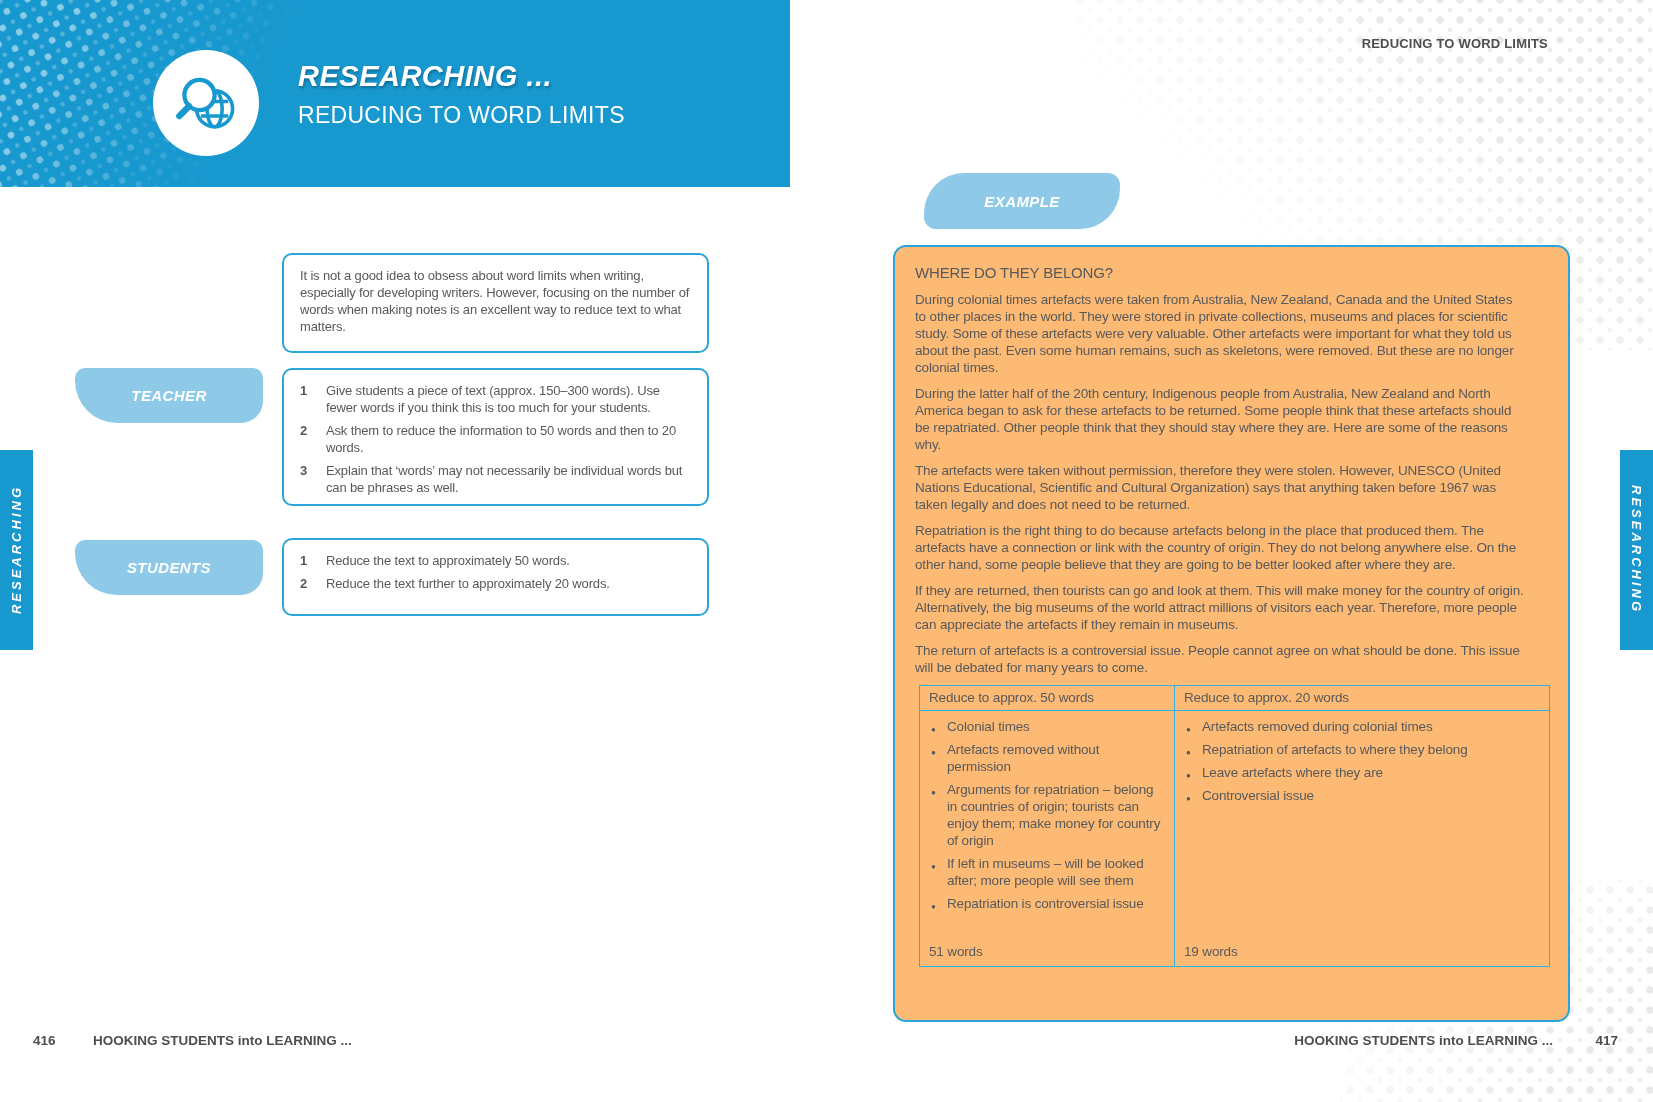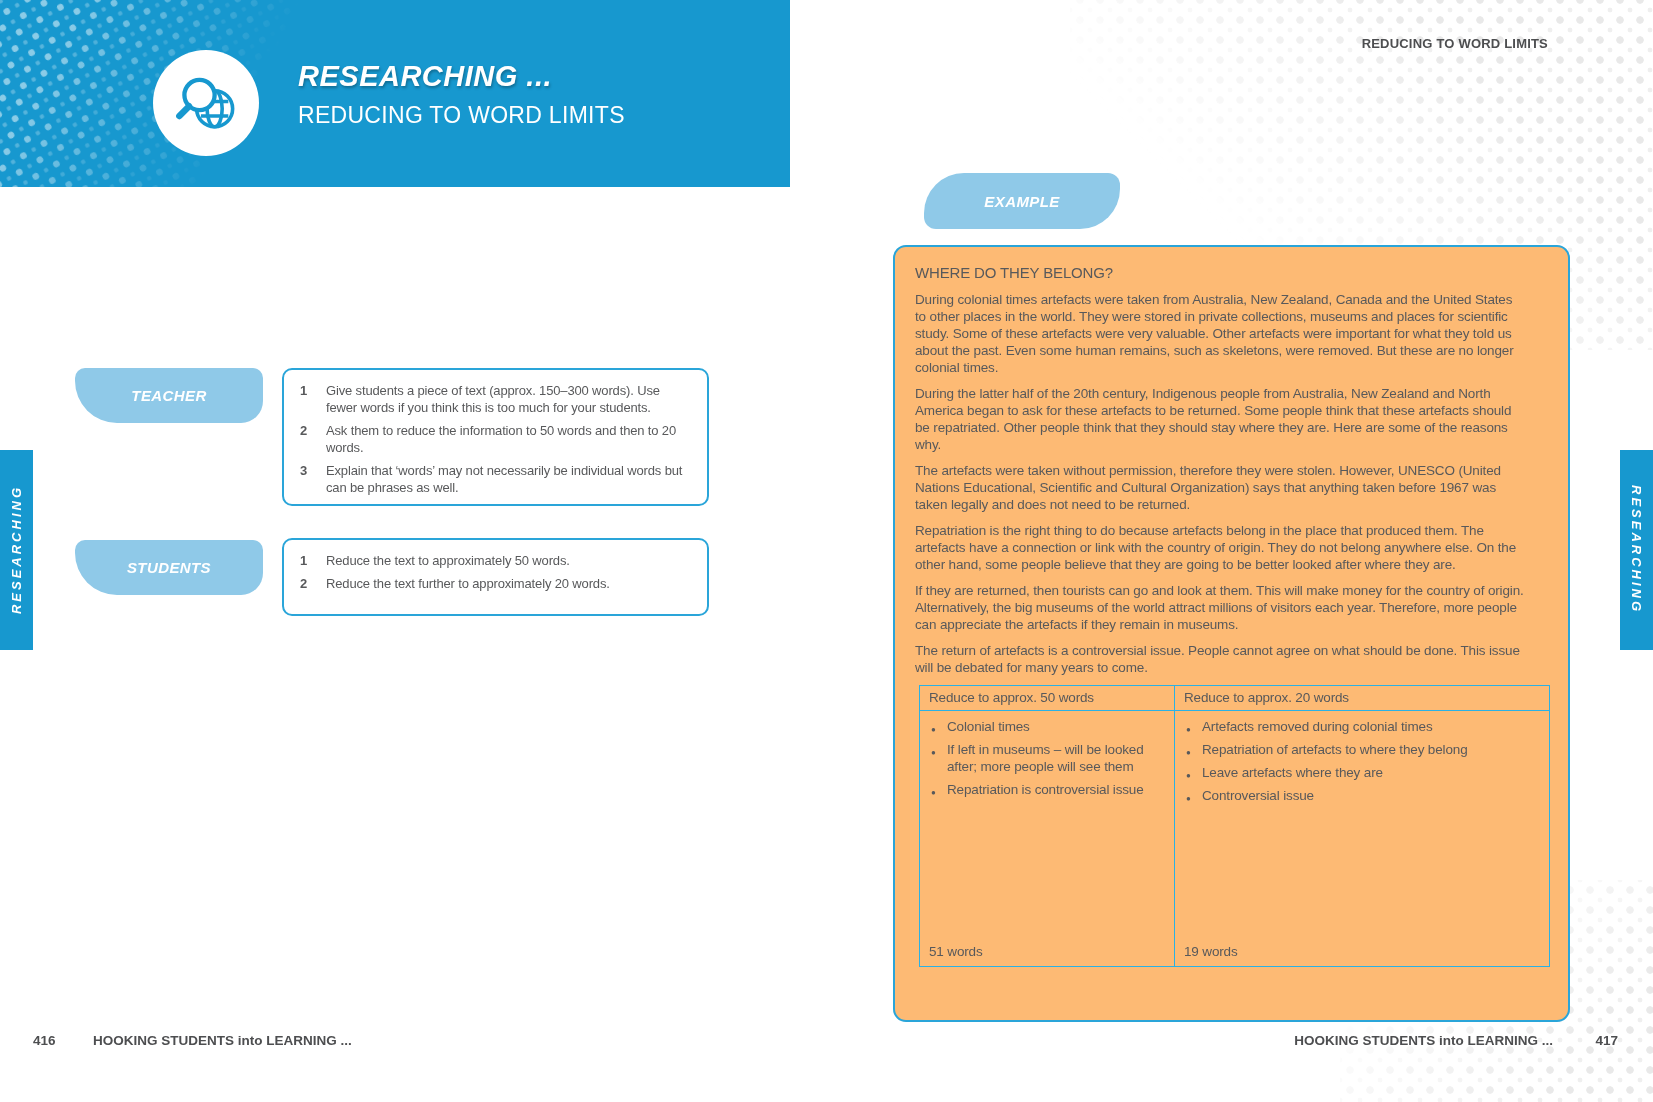--- a/index.html
+++ b/index.html
@@ -166,20 +166,23 @@
 
   <div class="running-head">REDUCING TO WORD LIMITS</div>
 
   <div class="side-tab side-tab-left">
     <span>RESEARCHING</span>
   </div>
   <div class="side-tab side-tab-right">
     <span>RESEARCHING</span>
   </div>
 
+  <div class="rule-box box-rationale">
+    <span>It is not a good idea to obsess about word limits when writing, especially for developing writers. However, focusing on the number of words when making notes is an excellent way to reduce text to what matters.</span>
+  </div>
 
   <div class="badge badge-left badge-teacher">TEACHER</div>
   <div class="rule-box box-teacher">
     <div class="num-row">
       <b>1</b>
       <span>Give students a piece of text (approx. 150–300 words). Use fewer words if you think this is too much for your students.</span>
     </div>
     <div class="num-row">
       <b>2</b>
       <span>Ask them to reduce the information to 50 words and then to 20 words.</span>
@@ -213,20 +216,22 @@
     <p>If they are returned, then tourists can go and look at them. This will make money for the country of origin. Alternatively, the big museums of the world attract millions of visitors each year. Therefore, more people can appreciate the artefacts if they remain in museums.</p>
     <p>The return of artefacts is a controversial issue. People cannot agree on what should be done. This issue will be debated for many years to come.</p>
 
     <div class="red-table">
       <div class="t-head t-head-left">Reduce to approx. 50 words</div>
       <div class="t-head">Reduce to approx. 20 words</div>
 
       <div class="t-cell t-cell-left">
         <ul>
           <li>Colonial times</li>
+          <li>Artefacts removed without permission</li>
+          <li>Arguments for repatriation – belong in countries of origin; tourists can enjoy them; make money for country of origin</li>
           <li>If left in museums – will be looked after; more people will see them</li>
           <li>Repatriation is controversial issue</li>
         </ul>
         <div class="word-count">51 words</div>
       </div>
 
       <div class="t-cell">
         <ul>
           <li>Artefacts removed during colonial times</li>
           <li>Repatriation of artefacts to where they belong</li>

